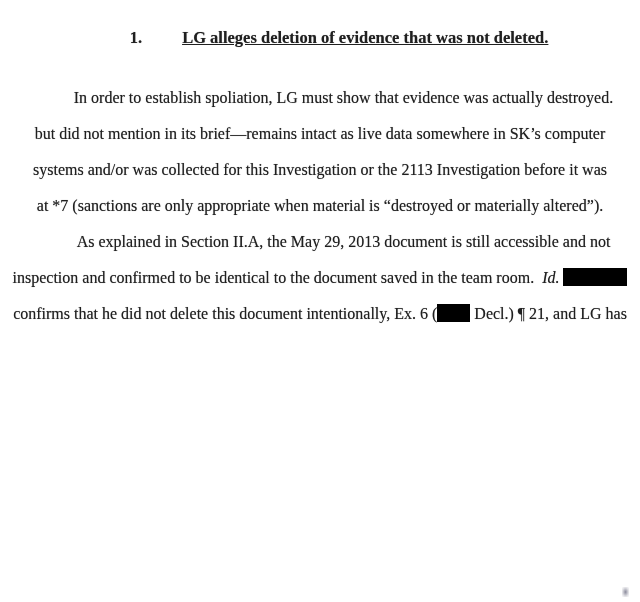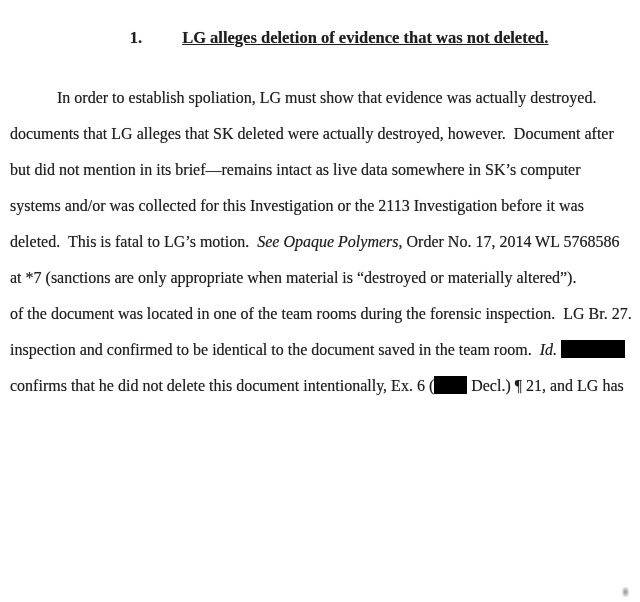--- a/index.html
+++ b/index.html
@@ -37,20 +37,21 @@
   .heading .title {
     text-decoration: underline;
   }
   .lines {
     margin-top: 6px;
   }
   .line {
     line-height: 36px;
     height: 36px;
     white-space: pre;
+    text-align: center;
   }
   .line.indent {
     text-indent: 47px;
   }
   .italic {
     font-style: italic;
   }
   .redaction {
     display: inline-block;
     height: 18px;
@@ -69,24 +70,22 @@
 </head>
 <body>
 
 <div class="page">
   <div class="content">
     <div class="heading">
       <span class="num">1.</span><span class="title">LG alleges deletion of evidence that was not deleted.</span>
     </div>
     <div class="lines">
         <div class="line indent"><span>In order to establish spoliation, LG must show that evidence was actually destroyed.</span></div>
-        <div class="line"><span>documents that LG alleges that SK deleted were actually destroyed, however.  Document after</span></div>
         <div class="line"><span>but did not mention in its brief—remains intact as live data somewhere in SK’s computer</span></div>
         <div class="line"><span>systems and/or was collected for this Investigation or the 2113 Investigation before it was</span></div>
-        <div class="line"><span>deleted.  This is fatal to LG’s motion.  </span><span class="italic">See Opaque Polymers</span><span>, Order No. 17, 2014 WL 5768586</span></div>
         <div class="line"><span>at *7 (sanctions are only appropriate when material is “destroyed or materially altered”).</span></div>
-        <div class="line"><span>of the document was located in one of the team rooms during the forensic inspection.  LG Br. 27.</span></div>
+        <div class="line indent"><span>As explained in Section II.A, the May 29, 2013 document is still accessible and not</span></div>
         <div class="line"><span>inspection and confirmed to be identical to the document saved in the team room.  </span><span class="italic">Id.</span><span> </span><span class="redaction" style="width: 64px; background: rgb(0, 0, 0);"></span></div>
         <div class="line"><span>confirms that he did not delete this document intentionally, Ex. 6 (</span><span class="redaction" style="width: 33px; background: rgb(0, 0, 0);"></span><span> Decl.) ¶ 21, and LG has</span></div>
       </div>
   </div>
   <div class="scan-artifact"></div>
 </div>
 
 </body></html>

